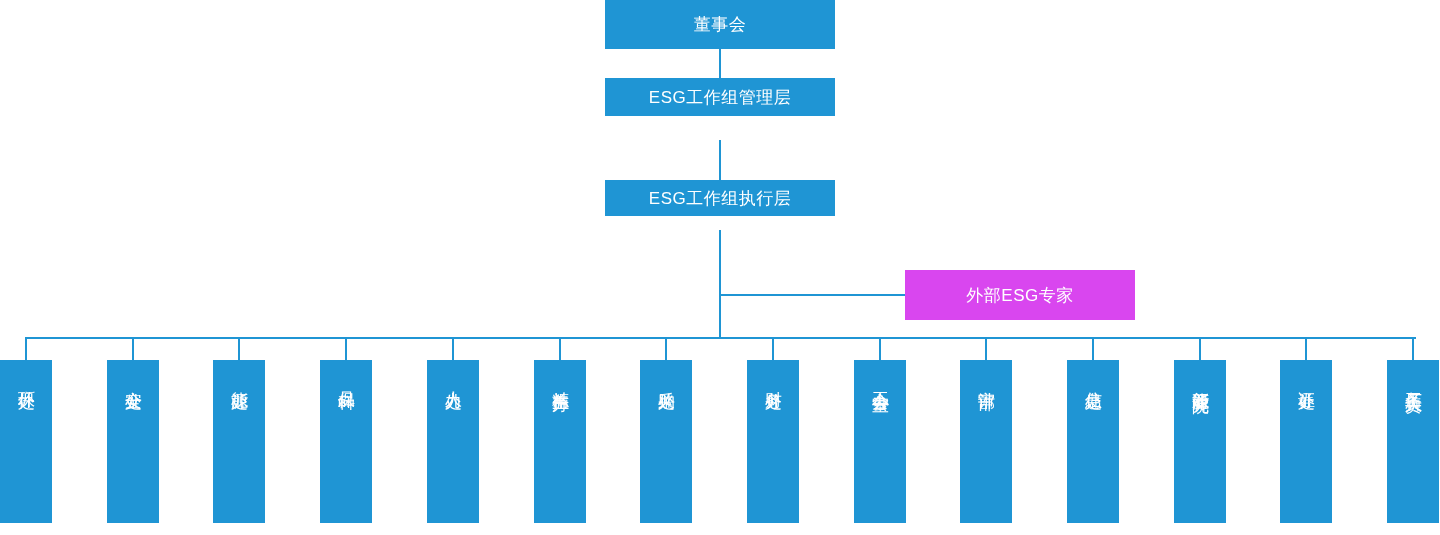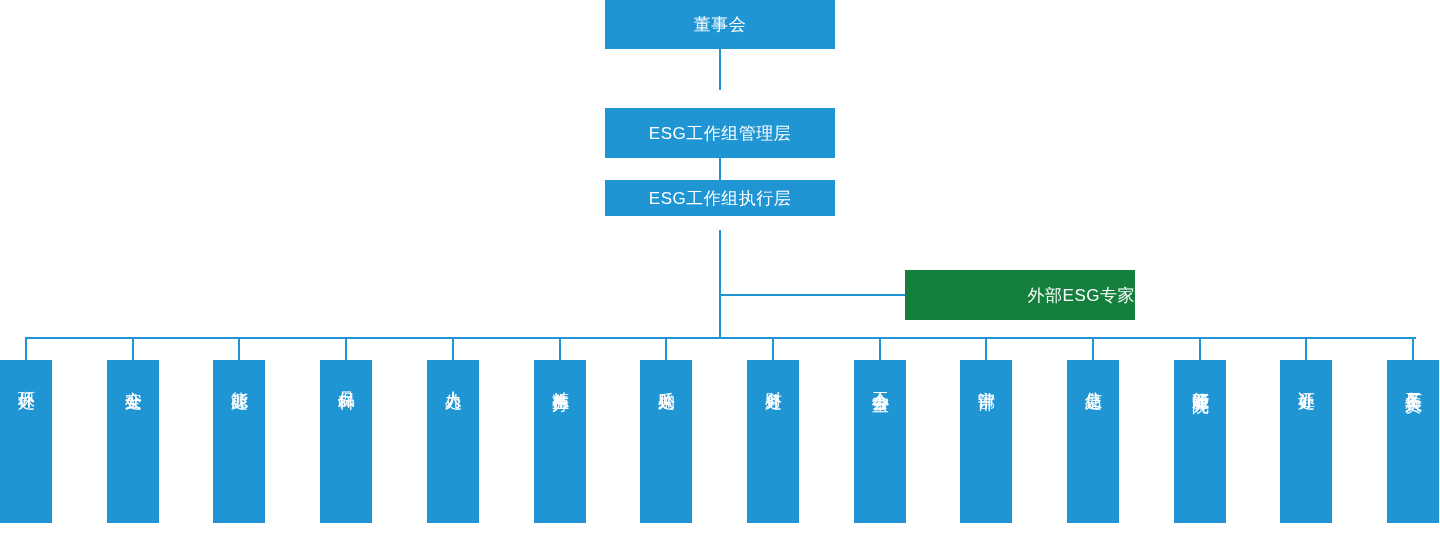--- a/index.html
+++ b/index.html
@@ -33,21 +33,21 @@
     letter-spacing: 0.5px;
     line-height: 1;
   }
   
   .top-box {
     left: 605px;
     width: 230px;
     height: 49px;
   }
   #node-board       { top: 0px; }
-  #node-mgmt        { top: 108px;  height: 50px; }
+  #node-mgmt        { top: 78px;  height: 38px; }
   #node-exec        { top: 180px; height: 36px; }
   #node-external {
     left: 905px;
     width: 230px;
     top: 270px;
     height: 50px;
   }
   
   .leaf {
     position: absolute;
@@ -96,21 +96,21 @@
   </div>
 
   <div class="node node-h top-box" id="node-mgmt" style="background: rgb(31, 149, 212); color: rgb(255, 255, 255);">
     <span>ESG工作组管理层</span>
   </div>
 
   <div class="node node-h top-box" id="node-exec" style="background: rgb(31, 149, 212); color: rgb(255, 255, 255);">
     <span>ESG工作组执行层</span>
   </div>
 
-  <div class="node node-h" id="node-external" style="background: #15803d; color: rgb(255, 255, 255); justify-content: flex-end;">
+  <div class="node node-h" id="node-external" style="background: #d946ef; color: rgb(255, 255, 255);">
     <span>外部ESG专家</span>
   </div>
 
   <div class="line v" id="link-board-mgmt" style="background: rgb(31, 149, 212);"></div>
   <div class="line v" id="link-mgmt-exec" style="background: rgb(31, 149, 212);"></div>
   <div class="line v" id="trunk-exec-bus" style="background: rgb(31, 149, 212);"></div>
   <div class="line h" id="link-external" style="background: rgb(31, 149, 212);"></div>
   <div class="line h" id="bus" style="background: rgb(31, 149, 212);"></div>
 
   <div id="leaf-layer">

